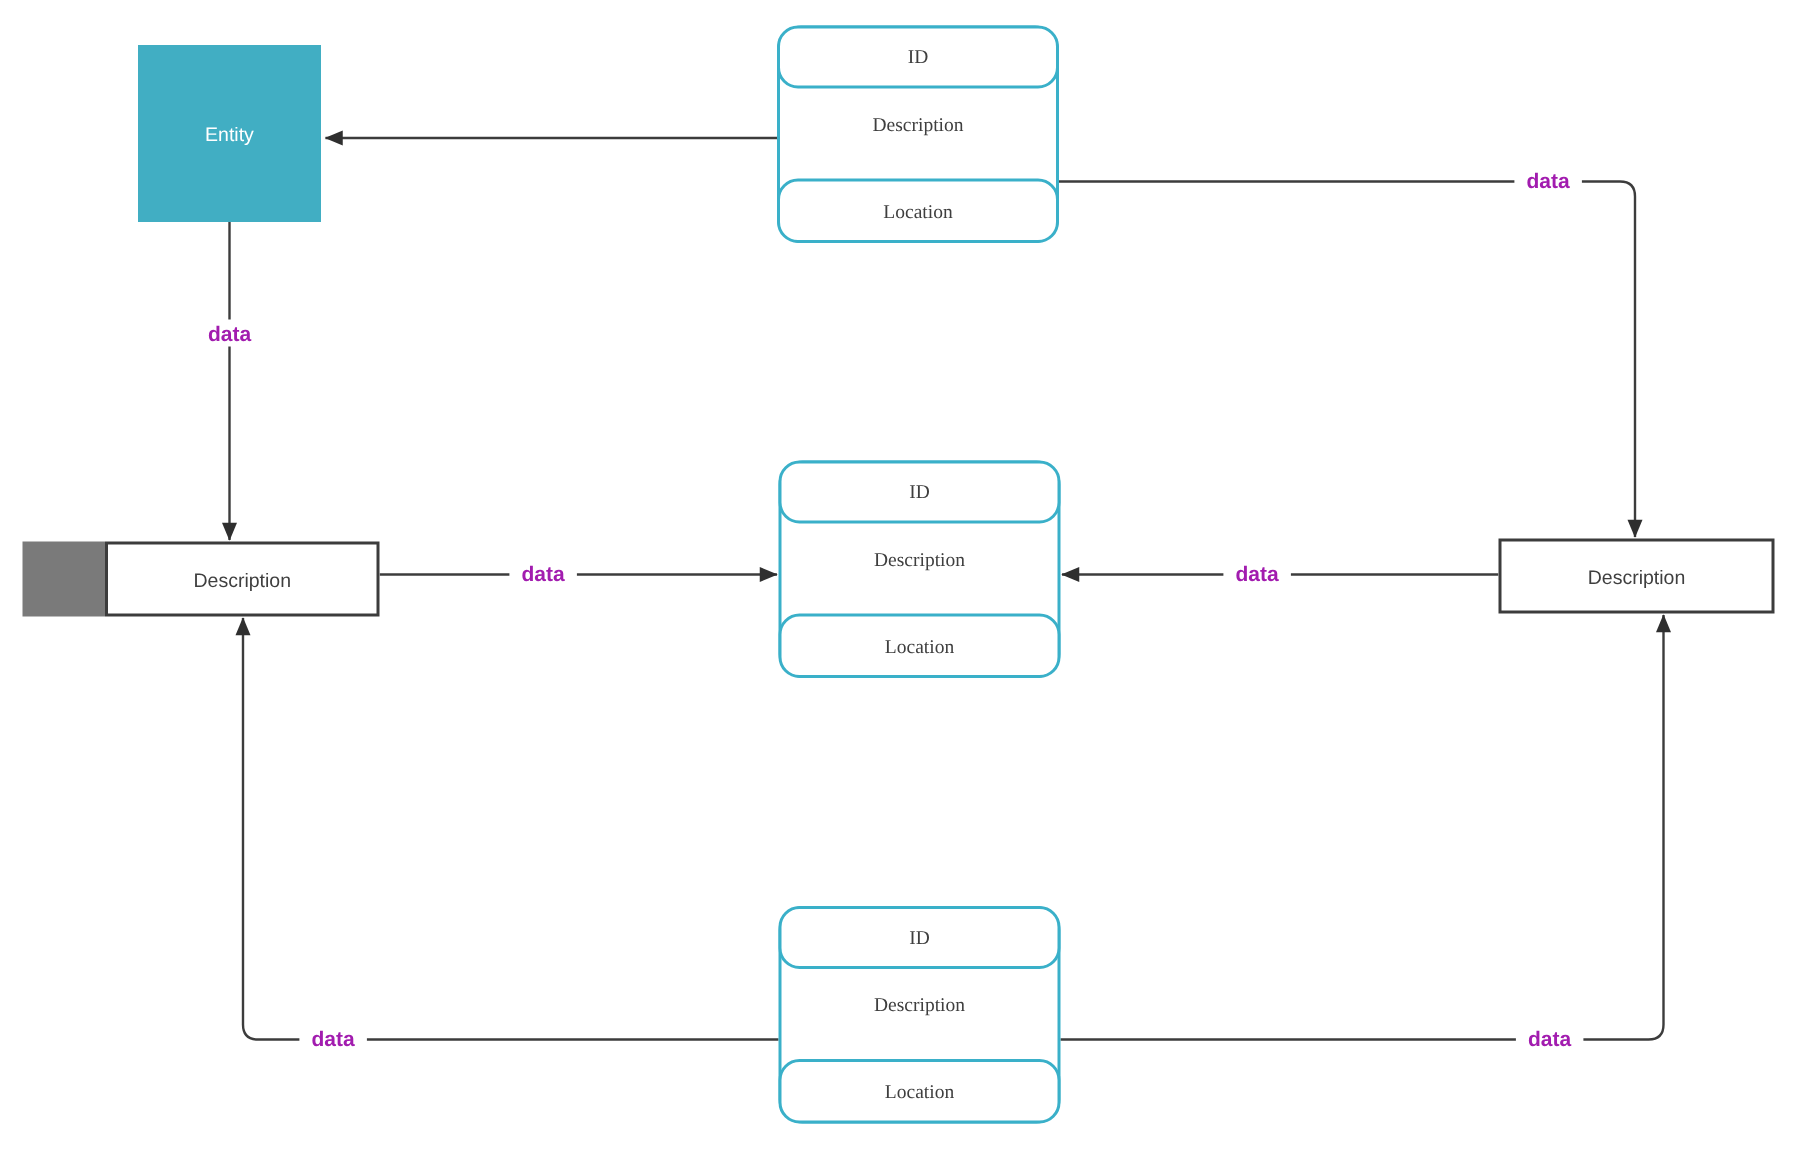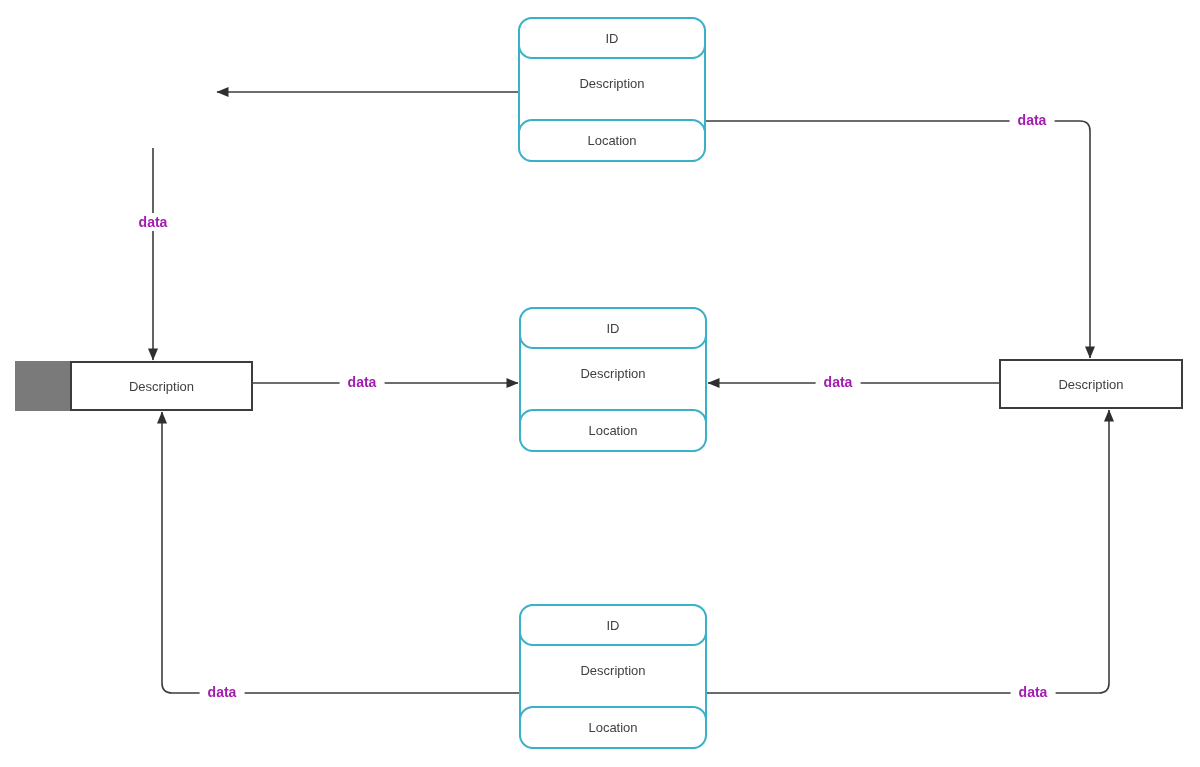--- a/index.html
+++ b/index.html
@@ -19,21 +19,21 @@
     display:flex;align-items:center;justify-content:center;
     color:#ffffff;font-size:13px;
   }
   
   .process{
     position:absolute;width:188px;height:145px;
     box-sizing:border-box;
     border:2px solid #3ab0c9;border-radius:16px;
     background:#ffffff;
     display:flex;flex-direction:column;
-    color:#3f3f3f;font-size:13px;
+    color:#3f3f3f;font-size:13px;font-family:Liberation Serif, serif;
   }
   .proc-cap{
     box-sizing:border-box;
     border:2px solid #3ab0c9;border-radius:14px;
     background:#ffffff;
     display:flex;align-items:center;justify-content:center;
     flex:0 0 auto;
   }
   .proc-cap.top{height:42px;margin:-2px -2px 0 -2px;}
   .proc-cap.bottom{height:43px;margin:12px -2px -2px -2px;}
@@ -80,20 +80,23 @@
     </defs>
     <path class="edge" marker-end="url(#arrow)" d="M 518 92 L 217 92"></path>
     <path class="edge" marker-end="url(#arrow)" d="M 153 148 L 153 360"></path>
     <path class="edge" marker-end="url(#arrow)" d="M 253 383 L 518 383"></path>
     <path class="edge" marker-end="url(#arrow)" d="M 999 383 L 708 383"></path>
     <path class="edge" marker-end="url(#arrow)" d="M 706 121 H 1080 Q 1090 121 1090 131 V 358"></path>
     <path class="edge" marker-end="url(#arrow)" d="M 519 693 H 172 Q 162 693 162 683 V 412"></path>
     <path class="edge" marker-end="url(#arrow)" d="M 707 693 H 1099 Q 1109 693 1109 683 V 410"></path>
   </svg>
 
+  <div class="entity">
+    <span>Entity</span>
+  </div>
 
   <div class="process" style="left:518px;top:17px;">
     <div class="proc-cap top">
       <span>ID</span>
     </div>
     <div class="proc-mid">
       <span>Description</span>
     </div>
     <div class="proc-cap bottom">
       <span>Location</span>

